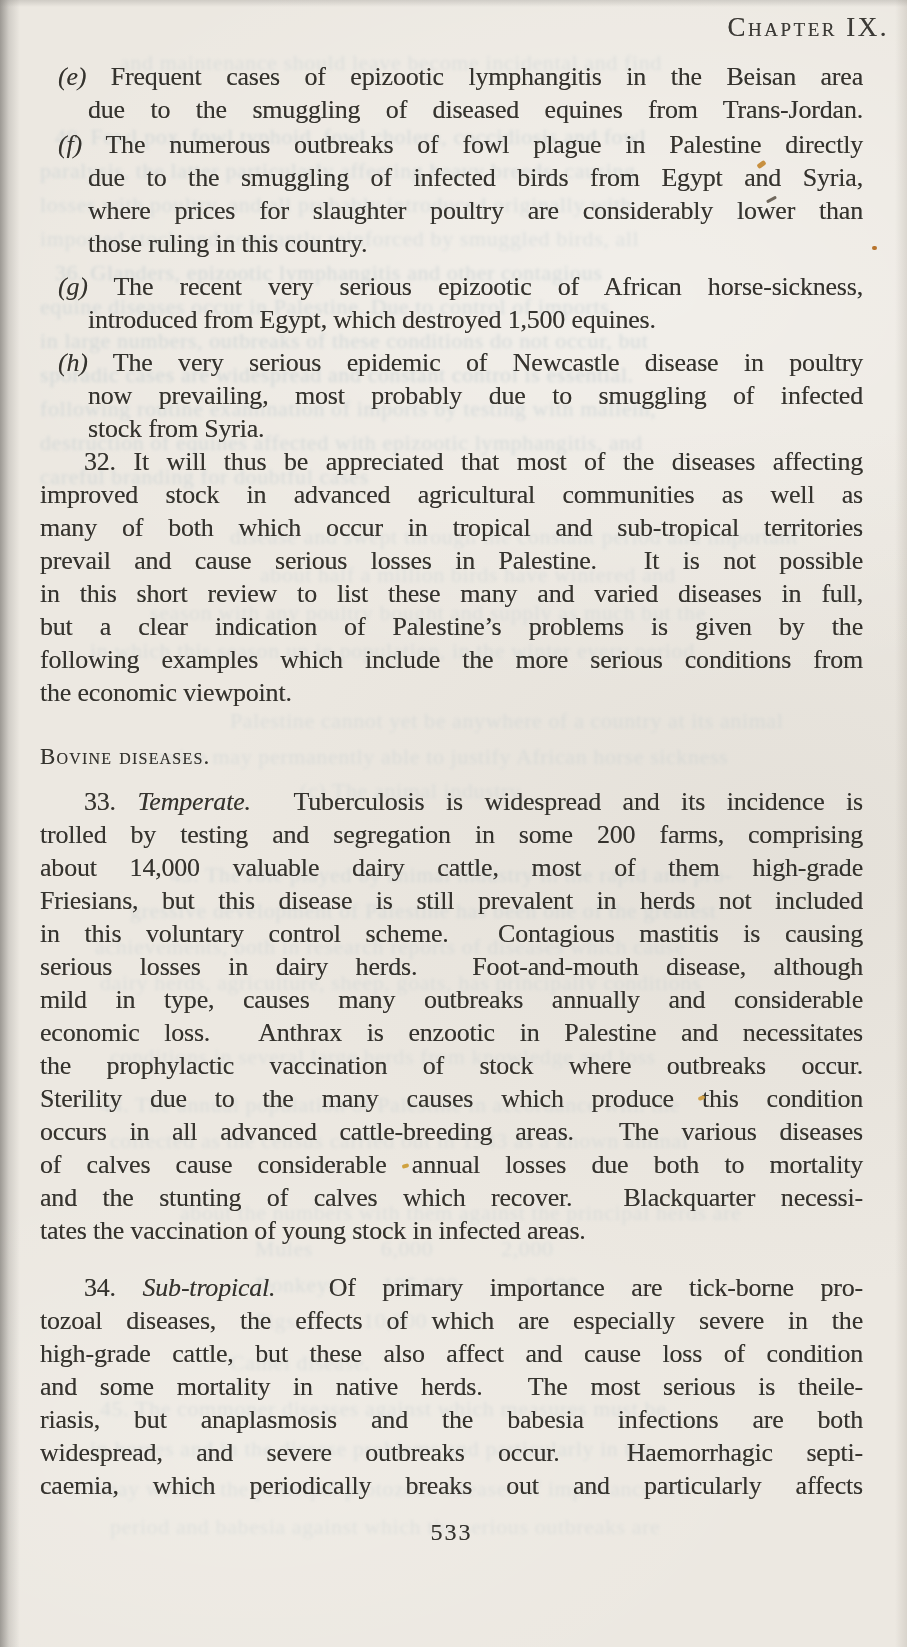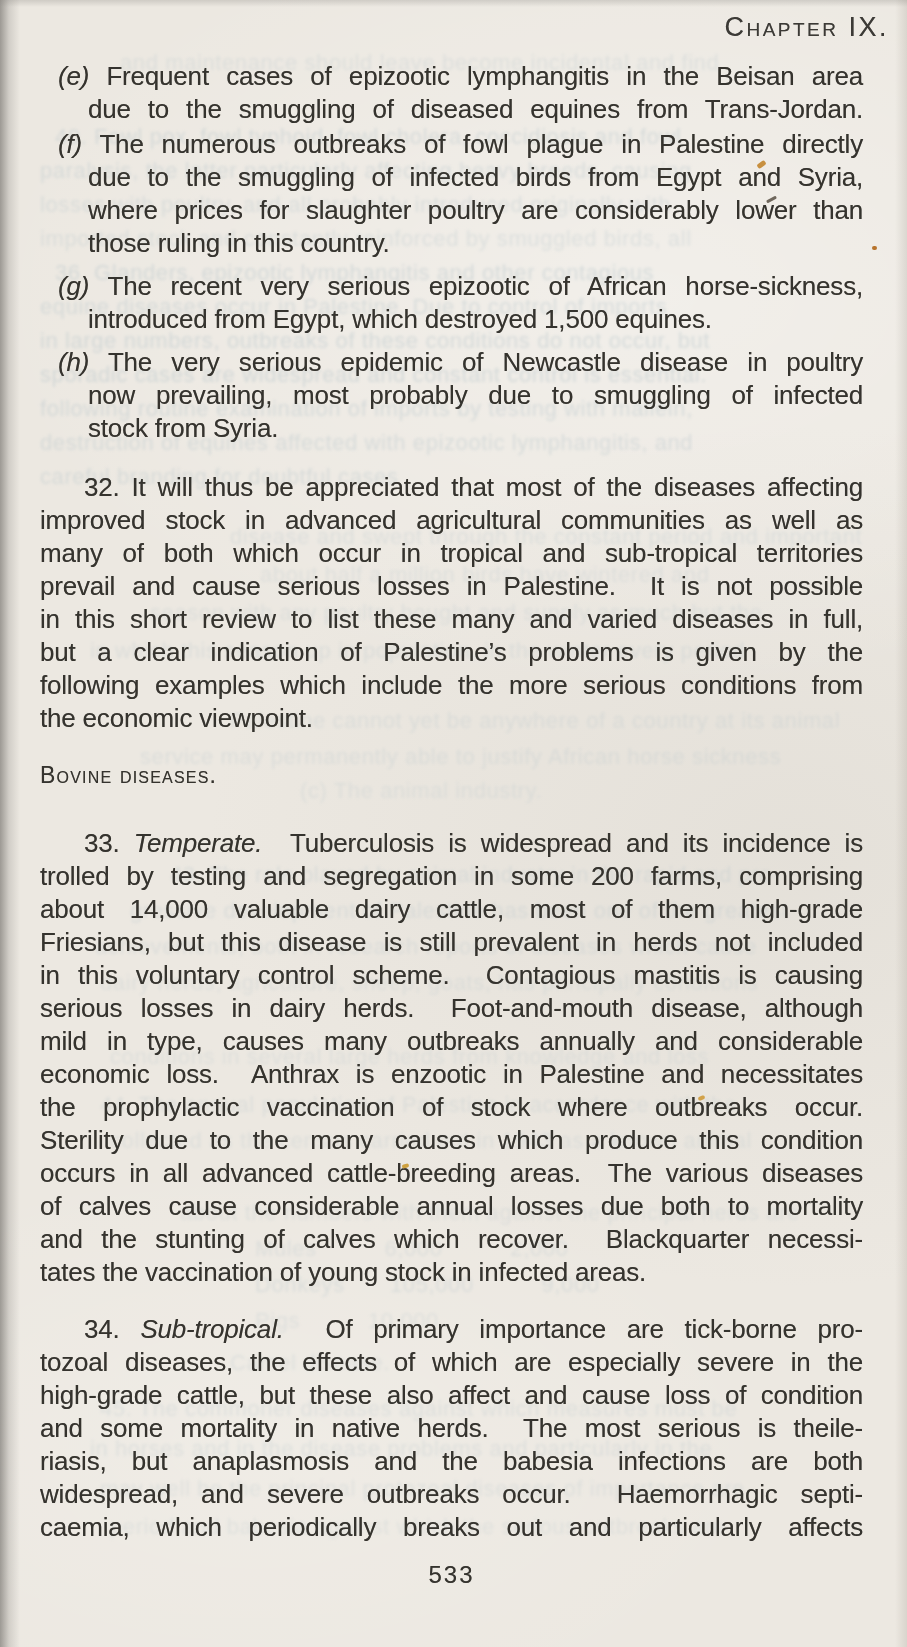--- a/index.html
+++ b/index.html
@@ -1,20 +1,20 @@
 <!DOCTYPE html>
 <html><head>
 <meta charset="utf-8">
 <style>
   html,body{margin:0;padding:0;background:#d6d3ce;}
   .page{
     position:relative;
     width:907px;height:1647px;
     overflow:hidden;
-    font-family:Liberation Sans, sans-serif;
+    font-family:Liberation Serif, serif;
     background:
       radial-gradient(1100px 650px at 72% 18%, rgba(255,255,255,.30), rgba(255,255,255,0) 62%),
       radial-gradient(850px 620px at 88% 52%, rgba(188,184,175,.16), rgba(188,184,175,0) 70%),
       radial-gradient(900px 500px at 28% 88%, rgba(255,255,252,.18), rgba(255,255,252,0) 60%),
       #ece8e1;
   }
   .edge-left{position:absolute;left:0;top:0;bottom:0;width:20px;z-index:5;pointer-events:none;
     background:linear-gradient(90deg, rgba(130,127,122,.75), rgba(160,157,152,.35) 45%, rgba(170,167,162,0));}
   .edge-top{position:absolute;left:0;top:0;right:0;height:7px;z-index:5;pointer-events:none;
     background:linear-gradient(180deg, rgba(140,137,132,.30), rgba(140,137,132,0));}
@@ -111,32 +111,32 @@
         </div>
         <div class="list-item" style="margin-top: 10px;">
           <div class="line first"><span class="it">(g)</span><span> The recent very serious epizootic of African horse-sickness,</span></div>
           <div class="line last">introduced from Egypt, which destroyed 1,500 equines.</div>
         </div>
         <div class="list-item" style="margin-top: 10px;">
           <div class="line first"><span class="it">(h)</span><span> The very serious epidemic of Newcastle disease in poultry</span></div>
           <div class="line">now prevailing, most probably due to smuggling of infected</div>
           <div class="line last">stock from Syria.</div>
         </div>
-        <div class="paragraph" style="margin-top: 26px;">
+        <div class="paragraph" style="">
           <div class="line first">32. It will thus be appreciated that most of the diseases affecting</div>
           <div class="line">improved stock in advanced agricultural communities as well as</div>
           <div class="line">many of both which occur in tropical and sub-tropical territories</div>
           <div class="line">prevail and cause serious losses in Palestine.&nbsp; It is not possible</div>
           <div class="line">in this short review to list these many and varied diseases in full,</div>
           <div class="line">but a clear indication of Palestine’s problems is given by the</div>
           <div class="line">following examples which include the more serious conditions from</div>
           <div class="line last">the economic viewpoint.</div>
         </div>
-        <div class="heading" style="margin-top: 24px;">Bovine diseases.</div>
-        <div class="paragraph" style="margin-top: 36px;">
+        <div class="heading" style="margin-top: 32px;">Bovine diseases.</div>
+        <div class="paragraph" style="margin-top: 12px;">
           <div class="line first"><span>33. </span><span class="it">Temperate.</span><span>&nbsp; Tuberculosis is widespread and its incidence is</span></div>
           <div class="line">trolled by testing and segregation in some 200 farms, comprising</div>
           <div class="line">about 14,000 valuable dairy cattle, most of them high-grade</div>
           <div class="line">Friesians, but this disease is still prevalent in herds not included</div>
           <div class="line">in this voluntary control scheme.&nbsp; Contagious mastitis is causing</div>
           <div class="line">serious losses in dairy herds.&nbsp; Foot-and-mouth disease, although</div>
           <div class="line">mild in type, causes many outbreaks annually and considerable</div>
           <div class="line">economic loss.&nbsp; Anthrax is enzootic in Palestine and necessitates</div>
           <div class="line">the prophylactic vaccination of stock where outbreaks occur.</div>
           <div class="line">Sterility due to the many causes which produce this condition</div>

